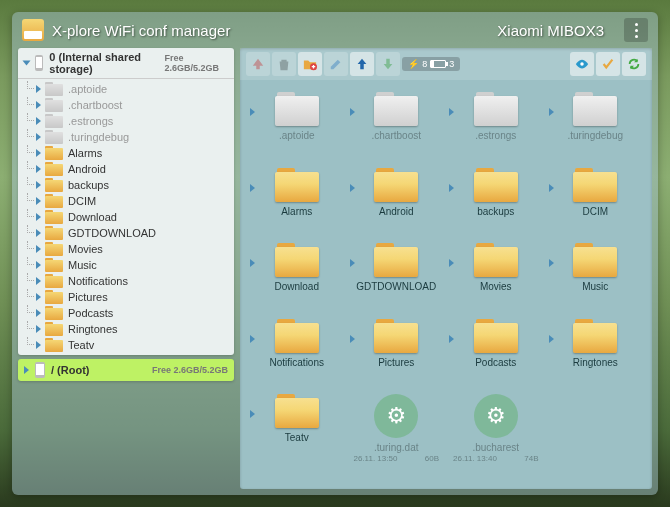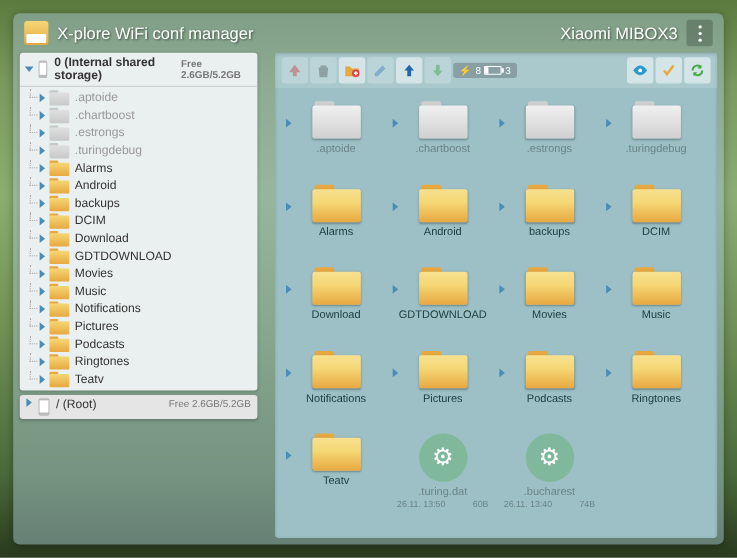--- a/index.html
+++ b/index.html
@@ -2,43 +2,43 @@
 <html><head>
 <meta charset="utf-8">
 <style>
 *{margin:0;padding:0;box-sizing:border-box;font-family:Arial,sans-serif}
 body{width:670px;height:507px;background:linear-gradient(180deg,#5a7a3e 0%,#7a9a5e 15%,#8cae72 35%,#6f8f55 60%,#4a6a3a 85%,#2a3a1e 100%);padding:12px;overflow:hidden}
 .window{background:rgba(160,190,200,.5);border-radius:6px;height:100%;display:flex;flex-direction:column;box-shadow:0 2px 8px rgba(0,0,0,.3)}
 .titlebar{display:flex;align-items:center;padding:6px 10px;color:#fff;font-size:15px;text-shadow:1px 1px 2px rgba(0,0,0,.5)}
 .app-icon{width:22px;height:22px;background:linear-gradient(#f5d775,#e8a840);border-radius:3px;margin-right:8px;position:relative}
 .app-icon::after{content:"";position:absolute;bottom:2px;left:2px;right:2px;height:8px;background:#fff;border-radius:1px}
 .title{flex:1}
-.device{margin-right:8px}
+.device{margin-right:20px}
 .menu-btn{width:24px;height:24px;background:rgba(0,0,0,.2);border-radius:3px;display:flex;flex-direction:column;justify-content:center;align-items:center;gap:3px;cursor:pointer}
 .menu-btn span{width:3px;height:3px;background:#fff;border-radius:50%}
-.body{flex:1;display:flex;gap:16px;padding:0 6px 6px;min-height:0}
+.body{flex:1;display:flex;gap:6px;padding:0 6px 6px;min-height:0}
 .sidebar{width:216px;display:flex;flex-direction:column;gap:4px}
 .storage-box{background:#eaf0ef;border-radius:3px;box-shadow:0 1px 3px rgba(0,0,0,.2)}
 .storage-header{display:flex;align-items:center;padding:3px 6px;font-size:11px;font-weight:bold;color:#333;border-bottom:1px solid #ccc}
 .phone-icon{width:10px;height:16px;background:#bbb;border-radius:2px;margin:0 6px;position:relative}
 .phone-icon::after{content:"";position:absolute;top:2px;left:1px;right:1px;bottom:3px;background:#fff}
 .chev{width:0;height:0;border-top:4px solid transparent;border-bottom:4px solid transparent;border-left:5px solid #4a8cb8;cursor:pointer}
 .chev.down{transform:rotate(90deg)}
 .free{font-size:9px;color:#777;margin-left:auto}
 .tree{max-height:388px;overflow-y:auto;padding:2px 0}
 .tree-item{display:flex;align-items:center;padding:1px 6px 1px 18px;font-size:11px;color:#333;cursor:pointer;position:relative}
 .tree-item::before{content:"";position:absolute;left:9px;top:0;bottom:50%;width:6px;border-left:1px dotted #aaa;border-bottom:1px dotted #aaa}
 .tree-item .chev{margin-right:4px;flex-shrink:0}
 .folder-sm{width:18px;height:14px;margin-right:5px;position:relative;flex-shrink:0}
 .folder-sm::before{content:"";position:absolute;top:0;left:0;width:8px;height:3px;background:#e8a840;border-radius:1px 1px 0 0}
 .folder-sm::after{content:"";position:absolute;top:2px;left:0;right:0;bottom:0;background:linear-gradient(#f5d775,#e8a840);border-radius:1px}
 .folder-sm.dim::after{background:linear-gradient(#e0e0e0,#c8c8c8)}
 .folder-sm.dim::before{background:#c8c8c8}
 .dim-text{color:#999}
-.root-box{background:#e5e5e5;border-radius:3px;padding:3px 6px;display:flex;font-size:11px;font-weight:normal;color:#333;box-shadow:0 1px 3px rgba(0,0,0,.2)}
+.root-box{background:#bef264;border-radius:3px;padding:3px 6px;display:flex;align-items:center;font-size:11px;font-weight:bold;color:#333;box-shadow:0 1px 3px rgba(0,0,0,.2)}
 .main{flex:1;background:#9cc0c5;border-radius:3px;display:flex;flex-direction:column;box-shadow:inset 0 1px 3px rgba(0,0,0,.2);min-width:0}
 .toolbar{display:flex;align-items:center;padding:4px 6px;gap:2px;background:rgba(255,255,255,.15)}
 .tb-btn{width:24px;height:24px;background:rgba(255,255,255,.5);border-radius:3px;display:flex;align-items:center;justify-content:center;cursor:pointer;font-size:13px}
 .tb-btn.dis{opacity:.4;cursor:default}
 .spacer{flex:1}
 .battery{display:flex;align-items:center;gap:3px;background:rgba(0,0,0,.2);padding:2px 6px;border-radius:3px;color:#fff;font-size:9px}
 .batt-icon{width:16px;height:8px;border:1px solid #fff;border-radius:1px;position:relative}
 .batt-icon::after{content:"";position:absolute;right:-3px;top:1px;width:2px;height:4px;background:#fff}
 .batt-icon span{display:block;height:100%;background:#fff;width:20%}
 .grid{flex:1;overflow-y:auto;padding:8px;display:grid;grid-template-columns:repeat(4,1fr);gap:4px 2px}

